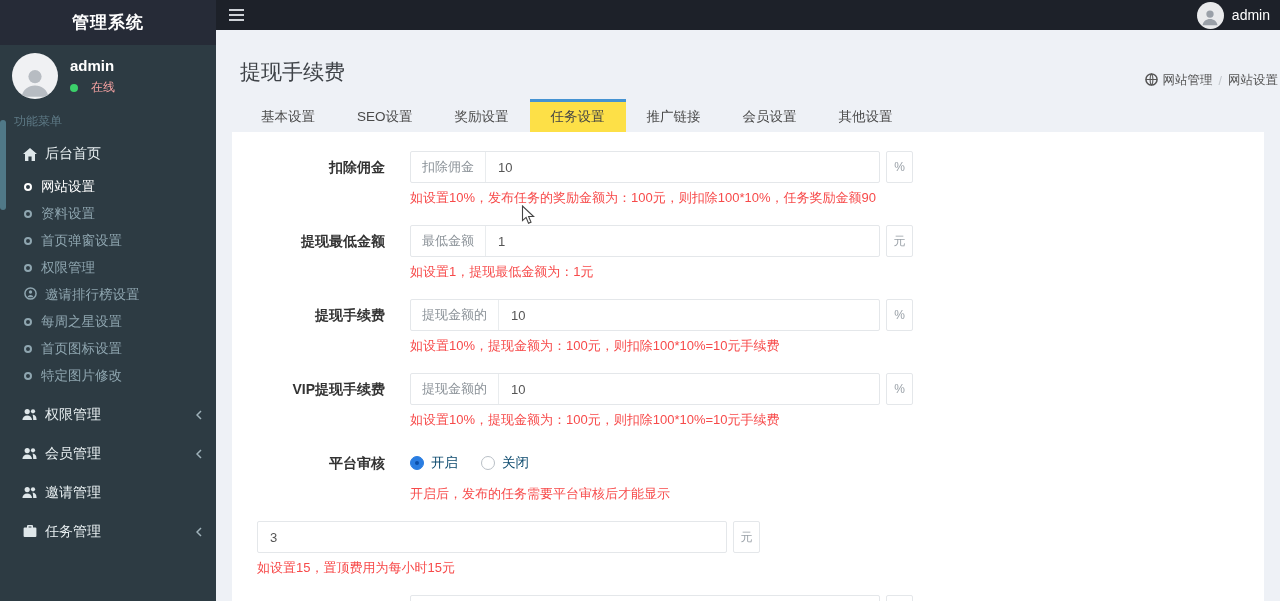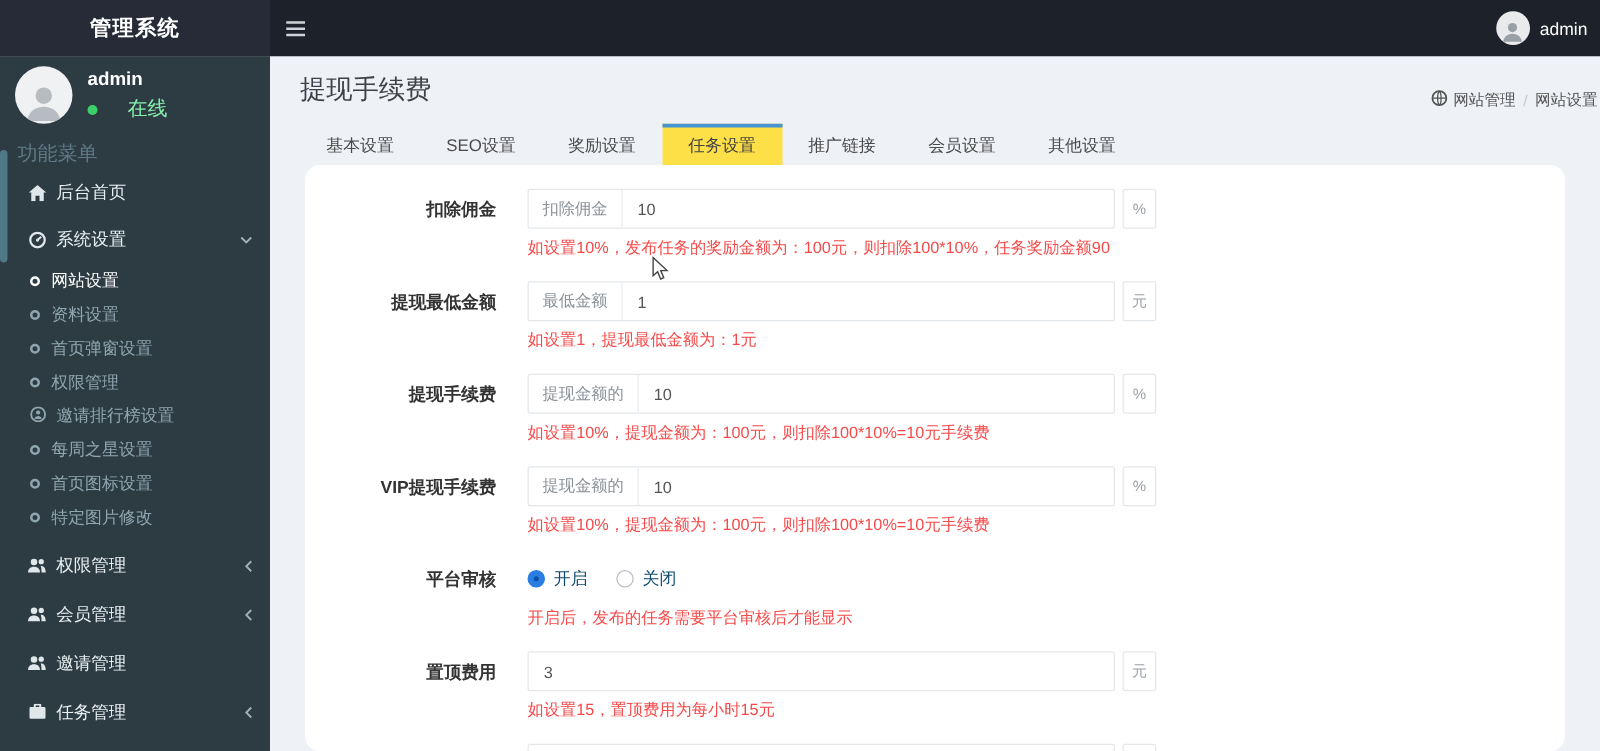--- a/index.html
+++ b/index.html
@@ -1,63 +1,63 @@
 <!DOCTYPE html>
 <html><head>
 <meta charset="utf-8">
 <style>
   * { margin:0; padding:0; box-sizing:border-box; }
   html,body { width:1280px; height:601px; overflow:hidden; font-family:"Liberation Sans", sans-serif; background:#eef1f6; }
   .app { position:relative; width:1280px; height:601px; }
 
   
-  .navbar { position:absolute; left:0; top:0; width:1280px; height:45px; background:#1d2129; display:flex; z-index:5; }
+  .navbar { position:absolute; left:0; top:0; width:1280px; height:30px; background:#1d2129; display:flex; z-index:5; }
   .brand { width:216px; height:45px; background:#262b37; color:#fff; font-size:17px; font-weight:bold; display:flex; align-items:center; justify-content:center; letter-spacing:1px; }
   .nav-rest { flex:1; display:flex; align-items:center; justify-content:space-between; }
   .hamburger { width:40px; height:45px; display:flex; flex-direction:column; align-items:center; justify-content:center; gap:3px; cursor:pointer; }
   .hamburger span { display:block; width:15px; height:2px; background:#cfd3d8; }
   .nav-user { display:flex; align-items:center; gap:8px; padding-right:10px; cursor:pointer; }
   .nav-avatar { width:27px; height:27px; border-radius:50%; background:#e9eaec; overflow:hidden; position:relative; flex:none; }
   .nav-avatar svg { position:absolute; left:50%; top:55%; transform:translate(-50%,-45%); }
   .nav-user-name { color:#fff; font-size:14px; }
 
   
   .sidebar { position:absolute; left:0; top:45px; width:216px; height:556px; background:#2d3b43; z-index:4; }
   .profile { display:flex; align-items:center; padding:8px 12px; height:62px; }
   .profile-avatar { width:46px; height:46px; border-radius:50%; background:#f0f1f3; overflow:hidden; position:relative; flex:none; }
   .profile-avatar svg { position:absolute; left:50%; top:58%; transform:translate(-50%,-45%); }
   .profile-meta { margin-left:12px; }
   .profile-name { color:#fff; font-size:15px; font-weight:bold; line-height:19px; }
-  .profile-status { display:flex; align-items:center; gap:24px; margin-top:4px; color:#86efac; font-size:16px; }
+  .profile-status { display:flex; align-items:center; gap:13px; margin-top:4px; color:#fca5a5; font-size:12px; }
   .status-dot { width:8px; height:8px; border-radius:50%; background:#3bd06a; }
-  .section-label { color:#5e7a86; font-size:16px; padding:6px 14px 4px; height:22px; }
+  .section-label { color:#5e7a86; font-size:12px; padding:6px 14px 4px; height:22px; }
   .menu { list-style:none; margin-top:6px; }
   .menu-item { height:38px; display:flex; align-items:center; padding:0 14px 0 22px; color:#e8eff1; font-size:14px; cursor:pointer; position:relative; }
   .menu-item .mi-icon { width:15px; margin-right:8px; display:flex; justify-content:center; color:#dfe7ea; }
   .menu-item .chev { margin-left:auto; color:#9fb2ba; display:flex; }
   .submenu { list-style:none; }
   .submenu-item { height:27px; display:flex; align-items:center; padding:0 14px 0 24px; color:#8fa6b0; font-size:13.5px; cursor:pointer; }
   .submenu-item .ring { width:8px; height:8px; border:2px solid currentColor; border-radius:50%; margin-right:9px; flex:none; }
   .submenu-item.active { color:#ffffff; }
   .submenu-item svg { margin-right:8px; flex:none; }
   .scroll-strip { position:absolute; left:0; top:75px; width:6px; height:90px; background:#54808f; border-radius:3px; opacity:.9; }
 
   
   .main { position:absolute; left:216px; top:45px; width:1064px; height:556px; background:#eef1f6; display:flex; flex-direction:column; }
   .content-header { position:relative; padding:12px 16px 0 24px; height:42px; flex:none; }
   .page-title { font-size:21px; font-weight:normal; color:#3e4247; line-height:30px; }
   .breadcrumb { position:absolute; right:2px; top:27px; display:flex; align-items:center; gap:6px; font-size:12.5px; color:#555; white-space:nowrap; }
   .breadcrumb .sep { color:#c3c8cd; }
-  .breadcrumb-link { color:#555; cursor:pointer; display:flex; align-items:flex-start; gap:5px; }
+  .breadcrumb-link { color:#555; cursor:pointer; display:flex; align-items:flex-end; gap:5px; }
 
   .tabs { display:flex; margin:12px 0 0 24px; height:33px; flex:none; }
   .tab { padding:0 21px; line-height:30px; border-top:3px solid transparent; font-size:13.5px; color:#4a4a4a; cursor:pointer; white-space:nowrap; }
   .tab.active { background:#fde047; border-top-color:#4593d2; color:#444; }
 
-  .panel { flex:1; background:#fff; margin:0 28px; padding-top:19px; overflow:hidden; position:relative;border-radius:12px; }
+  .panel { flex:1; background:#fff; margin:0 16px; padding-top:19px; overflow:hidden; position:relative; }
   .form-row { display:flex; margin-bottom:18px; }
   .flabel { width:153px; flex:none; text-align:right; font-size:14px; font-weight:bold; color:#333; line-height:32px; }
   .fcontrol { margin-left:25px; }
   .ig { display:flex; align-items:flex-start; }
   .group { display:flex; width:470px; height:32px; border:1px solid #e4e7ea; border-radius:2px; background:#fff; }
   .prefix { padding:0 11px; line-height:30px; color:#8b9298; font-size:13px; border-right:1px solid #e9ecee; white-space:nowrap; }
   input.fv { flex:1; min-width:0; border:none; outline:none; padding:0 12px; font-size:13px; color:#555; background:transparent; }
   .suffix { width:27px; height:32px; margin-left:6px; border:1px solid #e4e7ea; border-radius:2px; display:flex; align-items:center; justify-content:center; font-size:12px; color:#9aa1a8; background:#fff; flex:none; }
   .help { margin-top:5px; font-size:13px; line-height:19px; color:#f74a4a; }
   .radio-line { display:flex; align-items:center; height:32px; gap:7px; }
@@ -119,35 +119,20 @@
 
     <ul class="menu">
       <li class="menu-item">
         <span class="mi-icon">
           <svg width="14" height="13" viewBox="0 0 14 13" fill="currentColor">
               <path d="M7 0l7 6h-2v7H8.6V8.6H5.4V13H2V6H0z"></path>
             </svg>
         </span>
         <span>后台首页</span>
       </li>
-      <li class="menu-item">
-        <span class="mi-icon">
-          <svg width="14" height="14" viewBox="0 0 14 14">
-              <circle cx="7" cy="7" r="5.8" fill="none" stroke="currentColor" stroke-width="1.8"></circle>
-              <path d="M7 7L10 4.4" stroke="currentColor" stroke-width="1.6" fill="none"></path>
-              <circle cx="7" cy="7" r="1.3" fill="currentColor"></circle>
-            </svg>
-        </span>
-        <span>系统设置</span>
-        <span class="chev">
-          <svg width="10" height="6" viewBox="0 0 10 6" fill="none">
-              <path d="M1 1l4 4 4-4" stroke="currentColor" stroke-width="1.5"></path>
-            </svg>
-        </span>
-      </li>
     </ul>
 
     <ul class="submenu">
       <li class="submenu-item active">
           <span class="ring"></span>
           <span>网站设置</span>
         </li>
       <li class="submenu-item">
           <span class="ring"></span>
           <span>资料设置</span>
@@ -335,21 +320,20 @@
             <span class="radio checked"></span>
             <span class="radio-label">开启</span>
             <span class="radio"></span>
             <span class="radio-label">关闭</span>
           </div>
           <div class="help">开启后，发布的任务需要平台审核后才能显示</div>
         </div>
       </div>
 
       <div class="form-row">
-        <label class="flabel">置顶费用</label>
         <div class="fcontrol">
           <div class="ig">
             <div class="group">
               <input class="fv" value="3" style="">
             </div>
             <div class="suffix">元</div>
           </div>
           <div class="help">如设置15，置顶费用为每小时15元</div>
         </div>
       </div>

